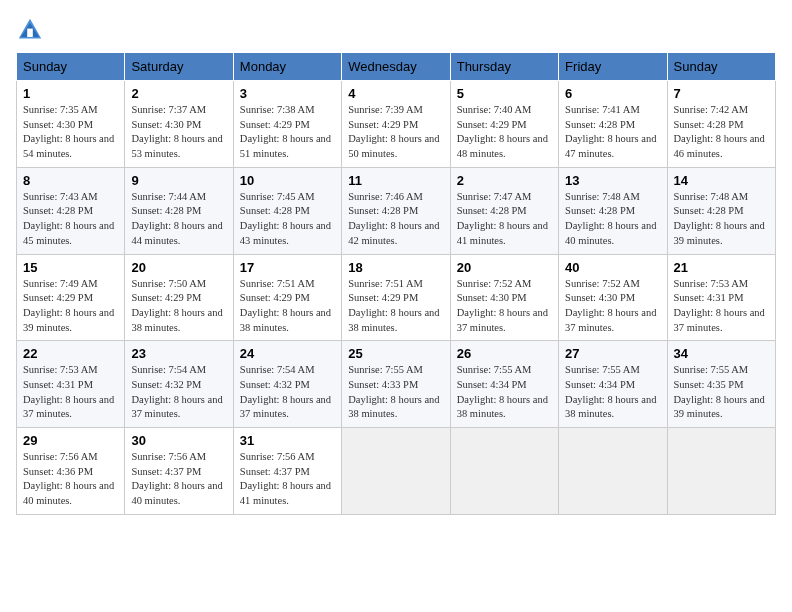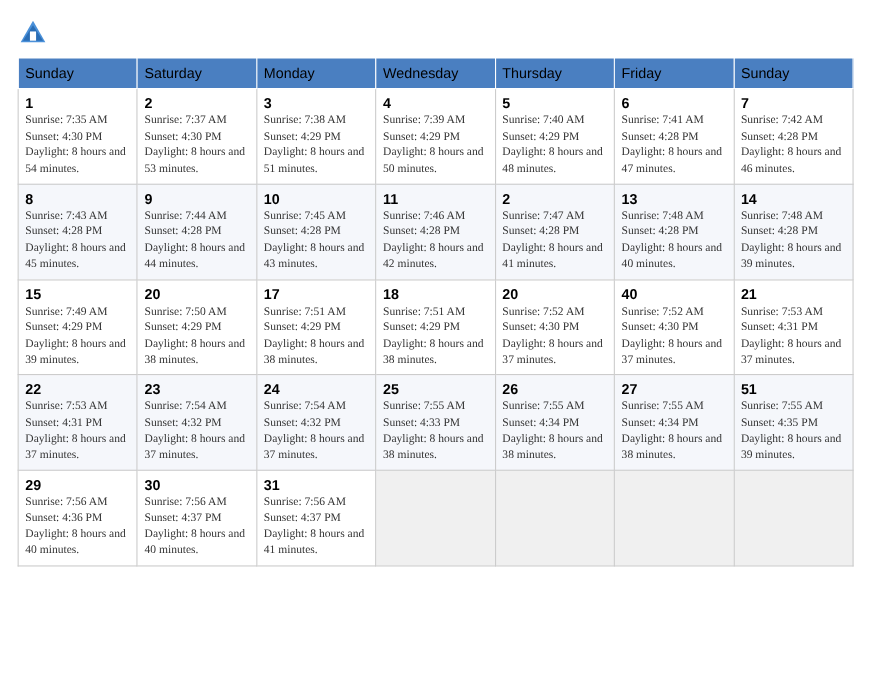--- a/index.html
+++ b/index.html
@@ -230,21 +230,21 @@
         </td>
         <td>
           <span class="day-number">26</span>
           <div class="day-info">Sunrise: 7:55 AM<br>Sunset: 4:34 PM<br>Daylight: 8 hours and 38 minutes.</div>
         </td>
         <td>
           <span class="day-number">27</span>
           <div class="day-info">Sunrise: 7:55 AM<br>Sunset: 4:34 PM<br>Daylight: 8 hours and 38 minutes.</div>
         </td>
         <td>
-          <span class="day-number">51</span>
+          <span class="day-number">34</span>
           <div class="day-info">Sunrise: 7:55 AM<br>Sunset: 4:35 PM<br>Daylight: 8 hours and 39 minutes.</div>
         </td>
       </tr>
       <tr>
         <td>
           <span class="day-number">29</span>
           <div class="day-info">Sunrise: 7:56 AM<br>Sunset: 4:36 PM<br>Daylight: 8 hours and 40 minutes.</div>
         </td>
         <td>
           <span class="day-number">30</span>

